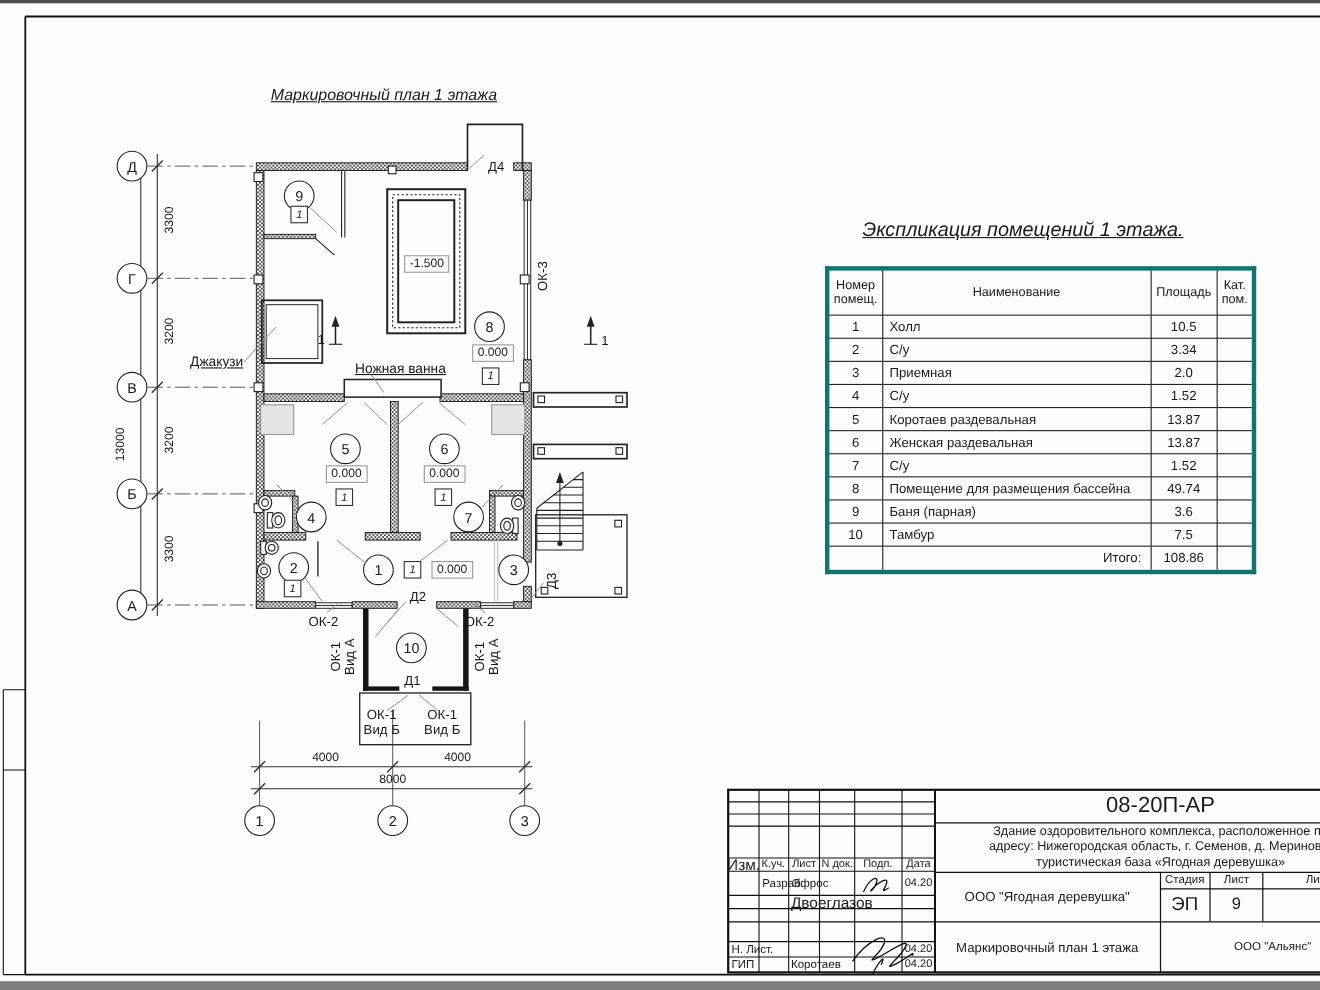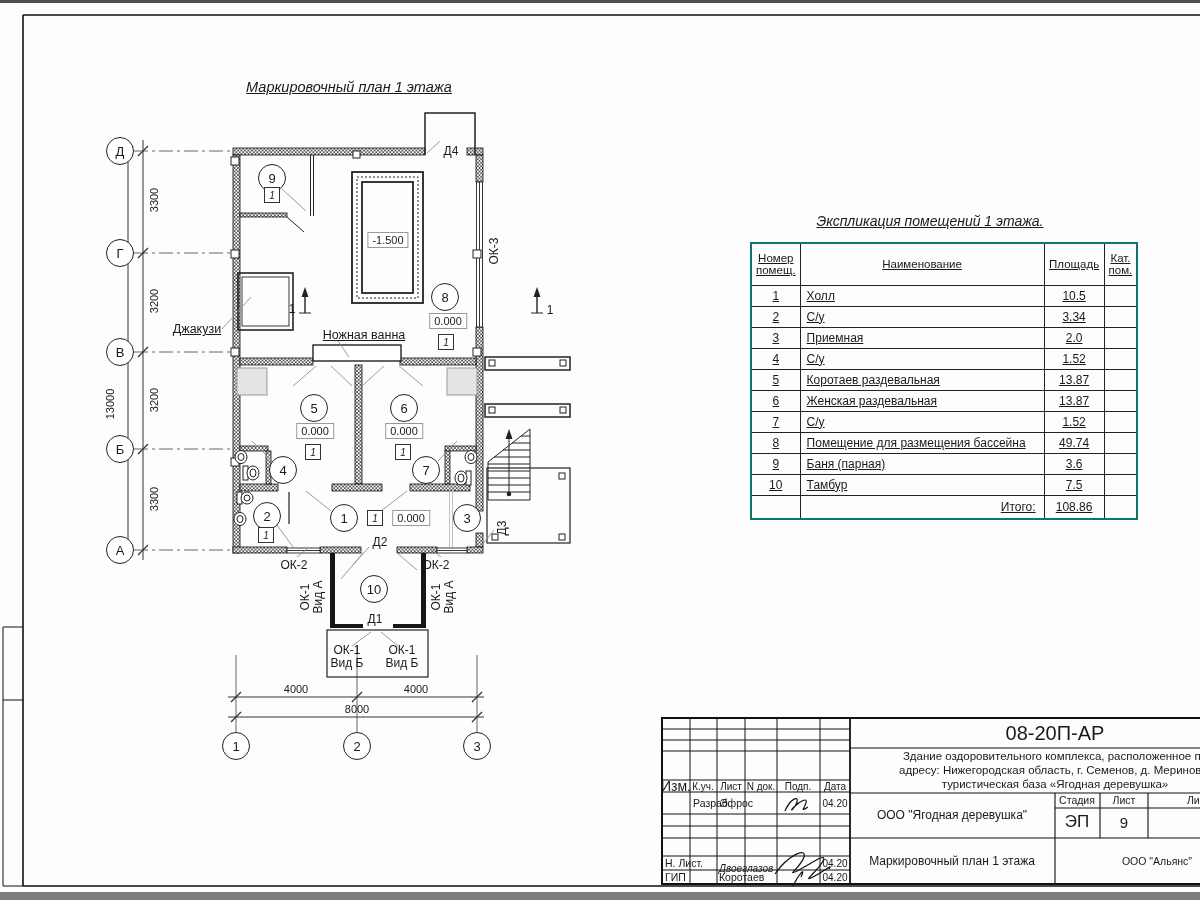--- a/index.html
+++ b/index.html
@@ -18,21 +18,21 @@
         display:flex;align-items:center;justify-content:center;font-size:10px;font-style:italic;
         transform:translate(-50%,-50%);}
   .ebox{position:absolute;border:1px solid #999;background:#fff;padding:1px 4px;font-size:11px;
         transform:translate(-50%,-50%);}
   .vd{position:absolute;font-size:11px;transform:translate(-50%,-50%) rotate(-90deg);}
   .dim{position:absolute;font-size:11px;transform:translate(-50%,-50%);}
   
   #expl{position:absolute;left:750px;top:242px;border-collapse:collapse;table-layout:fixed;}
   #expl td,#expl th{border:1px solid #222;font-weight:normal;font-size:12px;padding:0 4px;
         overflow:hidden;}
-  #expl{border:2px solid #0f766e;text-decoration:underline;}
+  #expl{border:4px solid #0f766e;}
   #expl th{font-size:11.5px;}
   #expl .c{text-align:center;}
   #expl .l{text-align:left;padding-left:6px;}
   #expl .r{text-align:right;padding-right:8px;}
   
   .tb{position:absolute;font-size:10.5px;white-space:nowrap;}
 </style>
 </head>
 <body>
 
@@ -327,21 +327,21 @@
   </div>
   <div class="lbl ctr" style="left:347px;top:657px;text-align:center;line-height:13px;">
     <div>ОК-1</div>
     <div>Вид Б</div>
   </div>
   <div class="lbl ctr" style="left:402px;top:657px;text-align:center;line-height:13px;">
     <div>ОК-1</div>
     <div>Вид Б</div>
   </div>
 
-  <div class="lbl ctr it und" style="left:930px;top:209px;font-size:14px;margin-top:12px;">Экспликация помещений 1 этажа.</div>
+  <div class="lbl ctr it und" style="left:930px;top:209px;font-size:18px;">Экспликация помещений 1 этажа.</div>
   <table id="expl">
     <colgroup>
         <col style="width:46px;">
         <col style="width:244px;">
         <col style="width:60px;">
         <col style="width:30px;">
       </colgroup>
     <tbody>
         <tr style="height:42px;">
       <th>Номер помещ.</th>
@@ -427,21 +427,21 @@
   <div class="tb ctr" style="left:703px;top:786px;font-size:10px;">К.уч.</div>
   <div class="tb ctr" style="left:731px;top:786px;font-size:10px;">Лист</div>
   <div class="tb ctr" style="left:761px;top:786px;font-size:10px;">N док.</div>
   <div class="tb ctr" style="left:798px;top:786px;font-size:10px;">Подп.</div>
   <div class="tb ctr" style="left:835px;top:786px;font-size:10px;">Дата</div>
 
   <div class="tb" style="left:665px;top:797px;padding-left:28px;">Разраб.</div>
   <div class="tb" style="left:720px;top:797px;">Эфрос</div>
   <div class="tb ctr" style="left:835px;top:803px;font-size:10px;">04.20</div>
   <div class="tb" style="left:665px;top:857px;">Н. Лист.</div>
-  <div class="tb" style="left:719px;top:863px;font-size:10px;font-style:italic;">Двоеглазов</div>
+  <div class="tb" style="left:719px;top:812px;font-size:14px;">Двоеглазов</div>
   <div class="tb ctr" style="left:835px;top:863px;font-size:10px;">04.20</div>
   <div class="tb" style="left:665px;top:871px;">ГИП</div>
   <div class="tb" style="left:719px;top:871px;">Коротаев</div>
   <div class="tb ctr" style="left:835px;top:877px;font-size:10px;">04.20</div>
 
   <div class="tb ctr" style="left:952px;top:815px;font-size:12px;">ООО "Ягодная деревушка"</div>
   <div class="tb ctr" style="left:1077px;top:800px;">Стадия</div>
   <div class="tb ctr" style="left:1124px;top:800px;">Лист</div>
   <div class="tb ctr" style="left:1204px;top:800px;">Листов</div>
   <div class="tb ctr" style="left:1077px;top:822px;font-size:17px;">ЭП</div>

